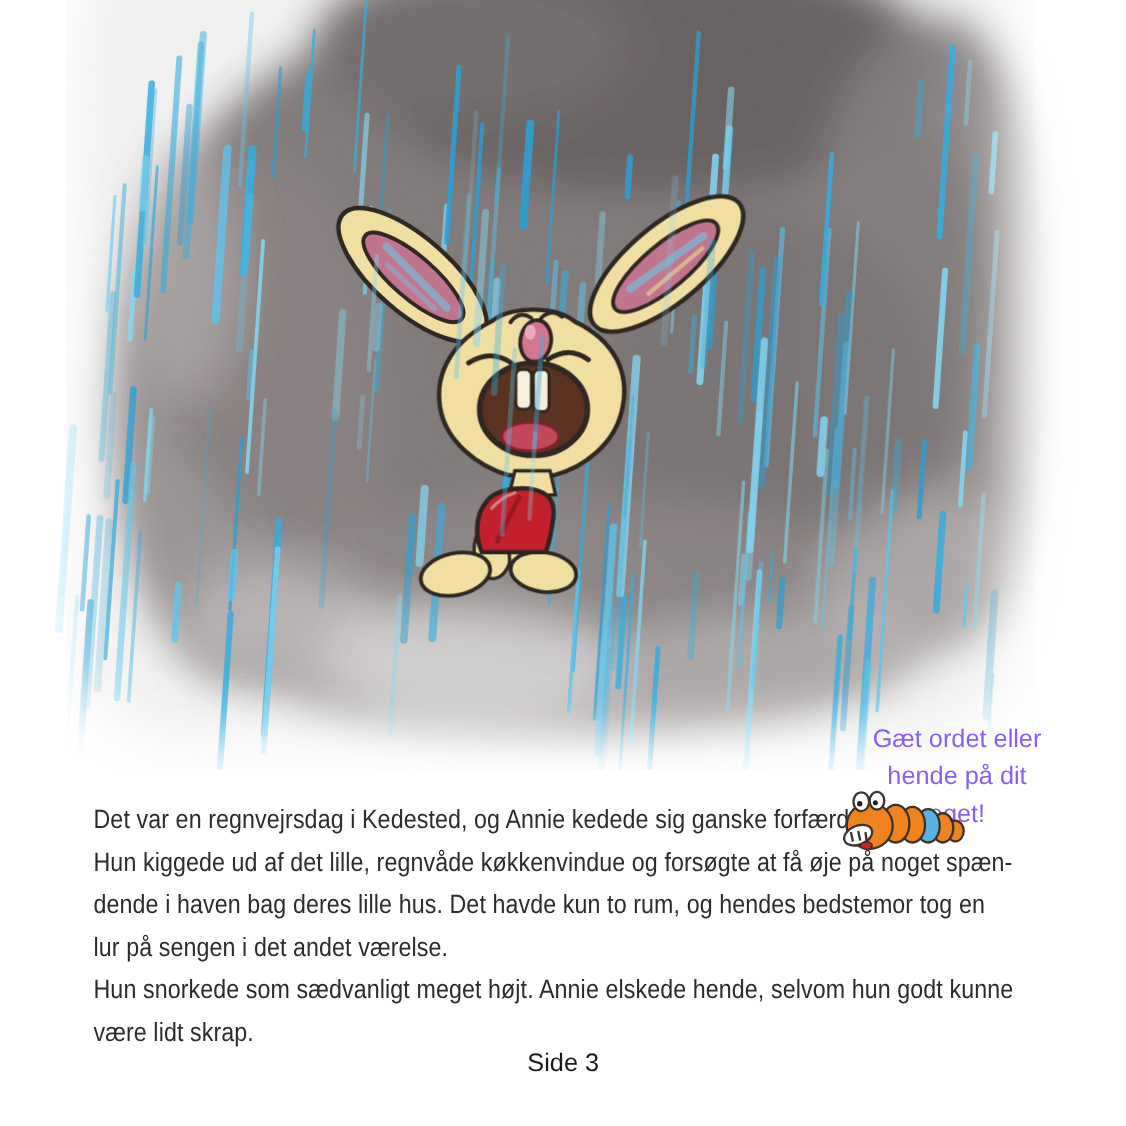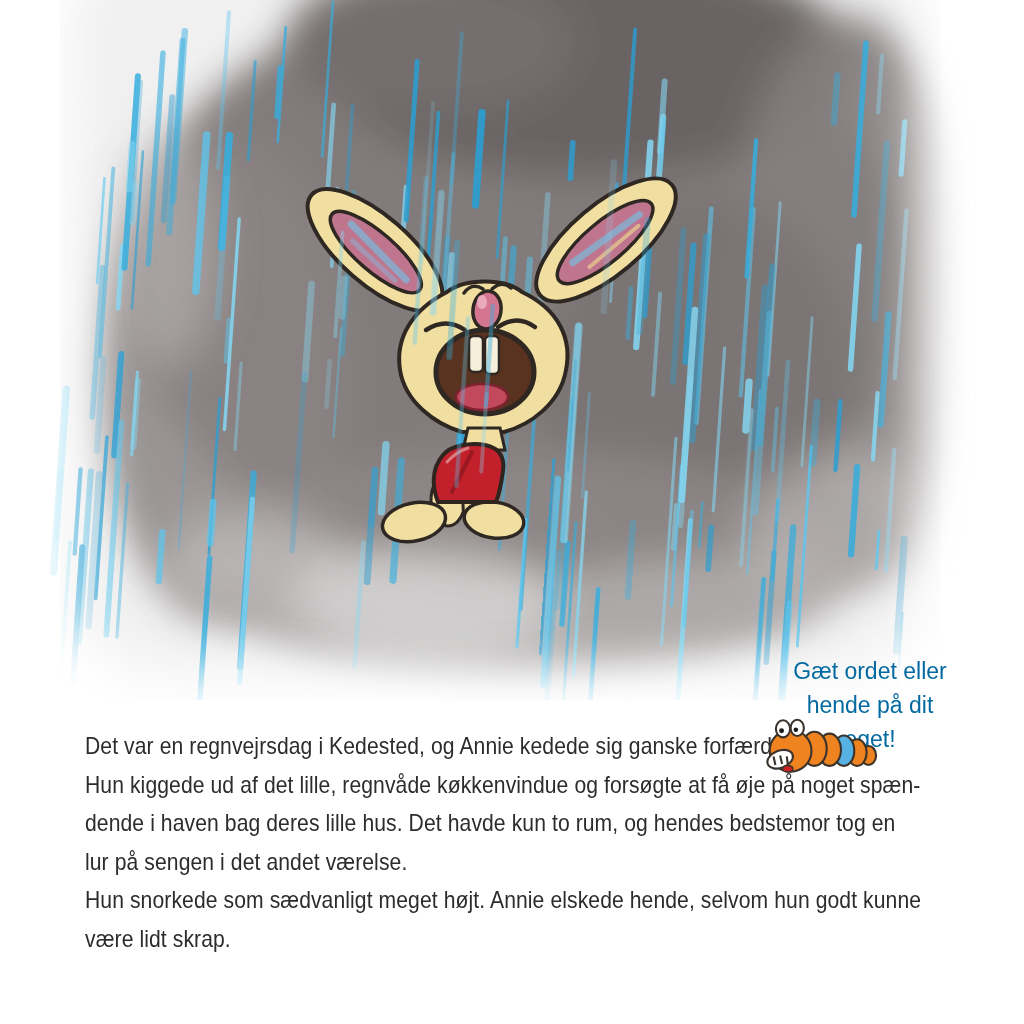--- a/index.html
+++ b/index.html
@@ -3,21 +3,21 @@
 <meta charset="utf-8">
 <style>
   html,body{margin:0;padding:0;background:#ffffff;}
   .page{
     position:relative;width:1024px;height:1024px;background:#ffffff;overflow:hidden;
     font-family:"Liberation Sans", sans-serif;
   }
   .illustration{position:absolute;left:0;top:0;width:1024px;height:700px;}
   .caption{
     position:absolute;left:780px;top:654px;width:180px;
-    text-align:center;font-size:23px;line-height:34px;color:#0369a1;
+    text-align:center;font-size:23px;line-height:34px;color:#8b5cf6;
   }
   .story{
     position:absolute;left:85px;top:727px;width:990px;
     font-size:24px;line-height:38.6px;color:#2c2c2c;
     transform:scaleX(0.88);transform-origin:left top;
     letter-spacing:0.1px;
   }
   .story .line{white-space:nowrap;}
   .worm{position:absolute;left:764px;top:716px;width:114px;height:58px;}
   .page-number{
@@ -318,14 +318,15 @@
         <circle cx="33.5" cy="14" r="2.4" fill="#1d1d1d" stroke="none"></circle>
         <ellipse cx="17" cy="45" rx="14" ry="9" fill="#ffffff" transform="rotate(-22 17 45)"></ellipse>
         <line x1="10" y1="42" x2="12" y2="51"></line>
         <line x1="17" y1="41" x2="19" y2="50"></line>
         <line x1="24" y1="42" x2="25" y2="50"></line>
         <ellipse cx="25" cy="55" rx="5.5" ry="3.5" fill="#cc2222" stroke-width="1.5"></ellipse>
       </g>
     </svg>
   </div>
 
+  <div class="page-number">Side 3</div>
 
 </div>
 
 </body></html>

